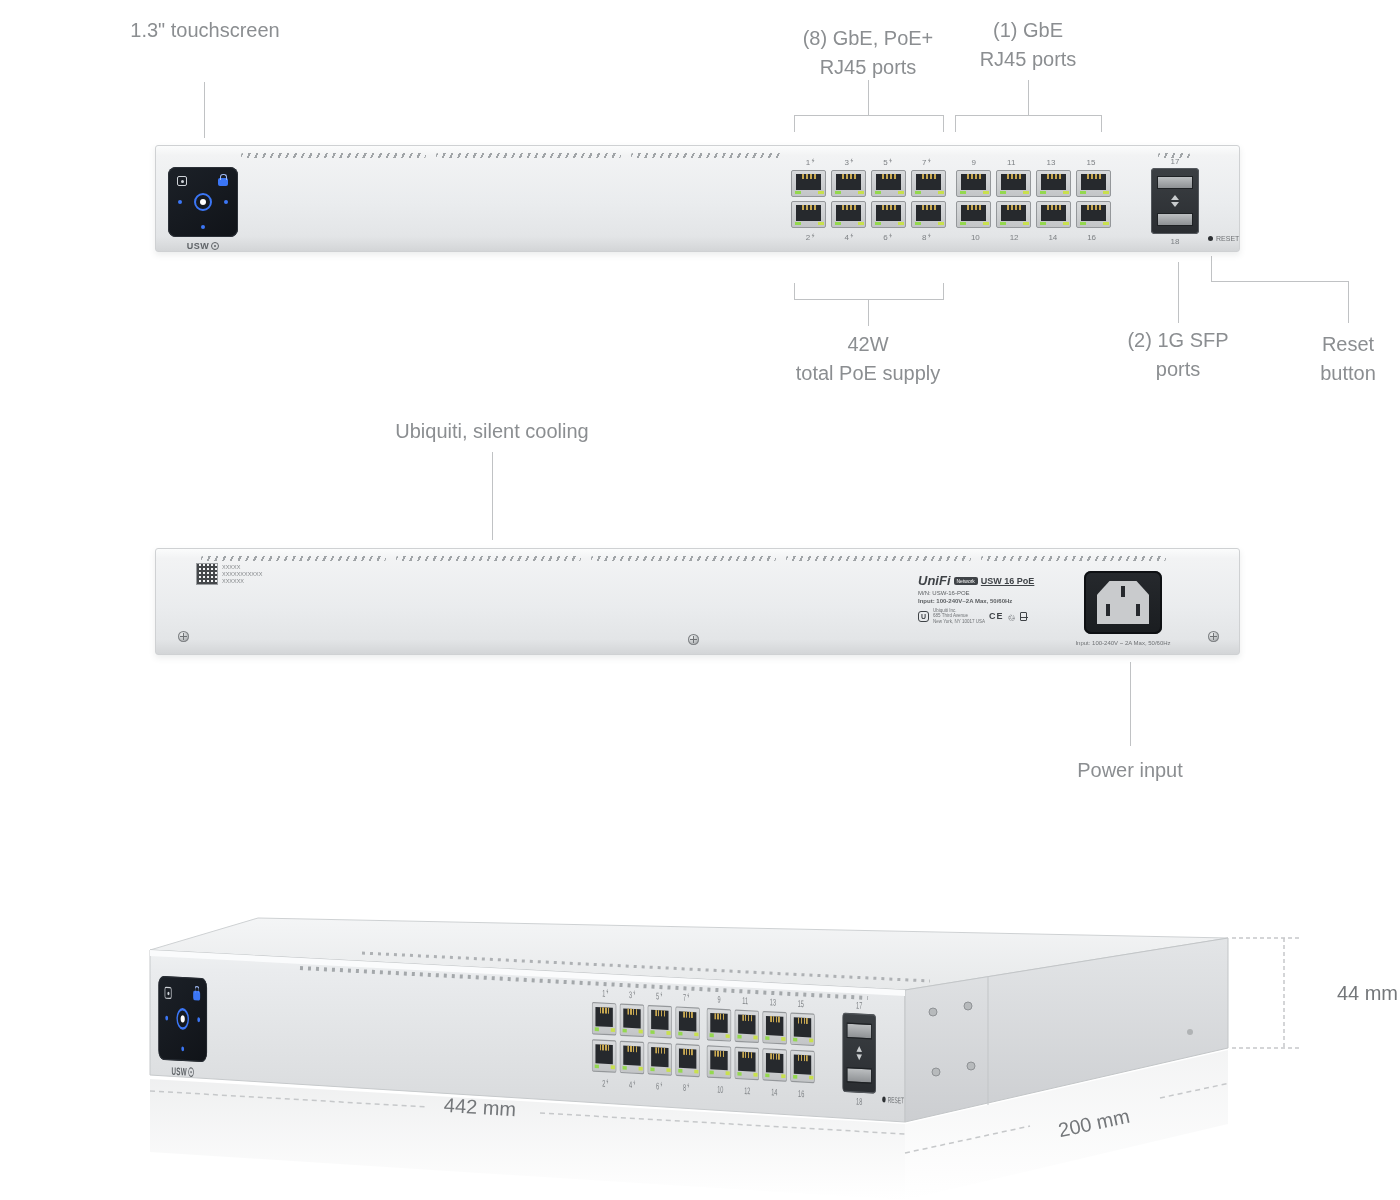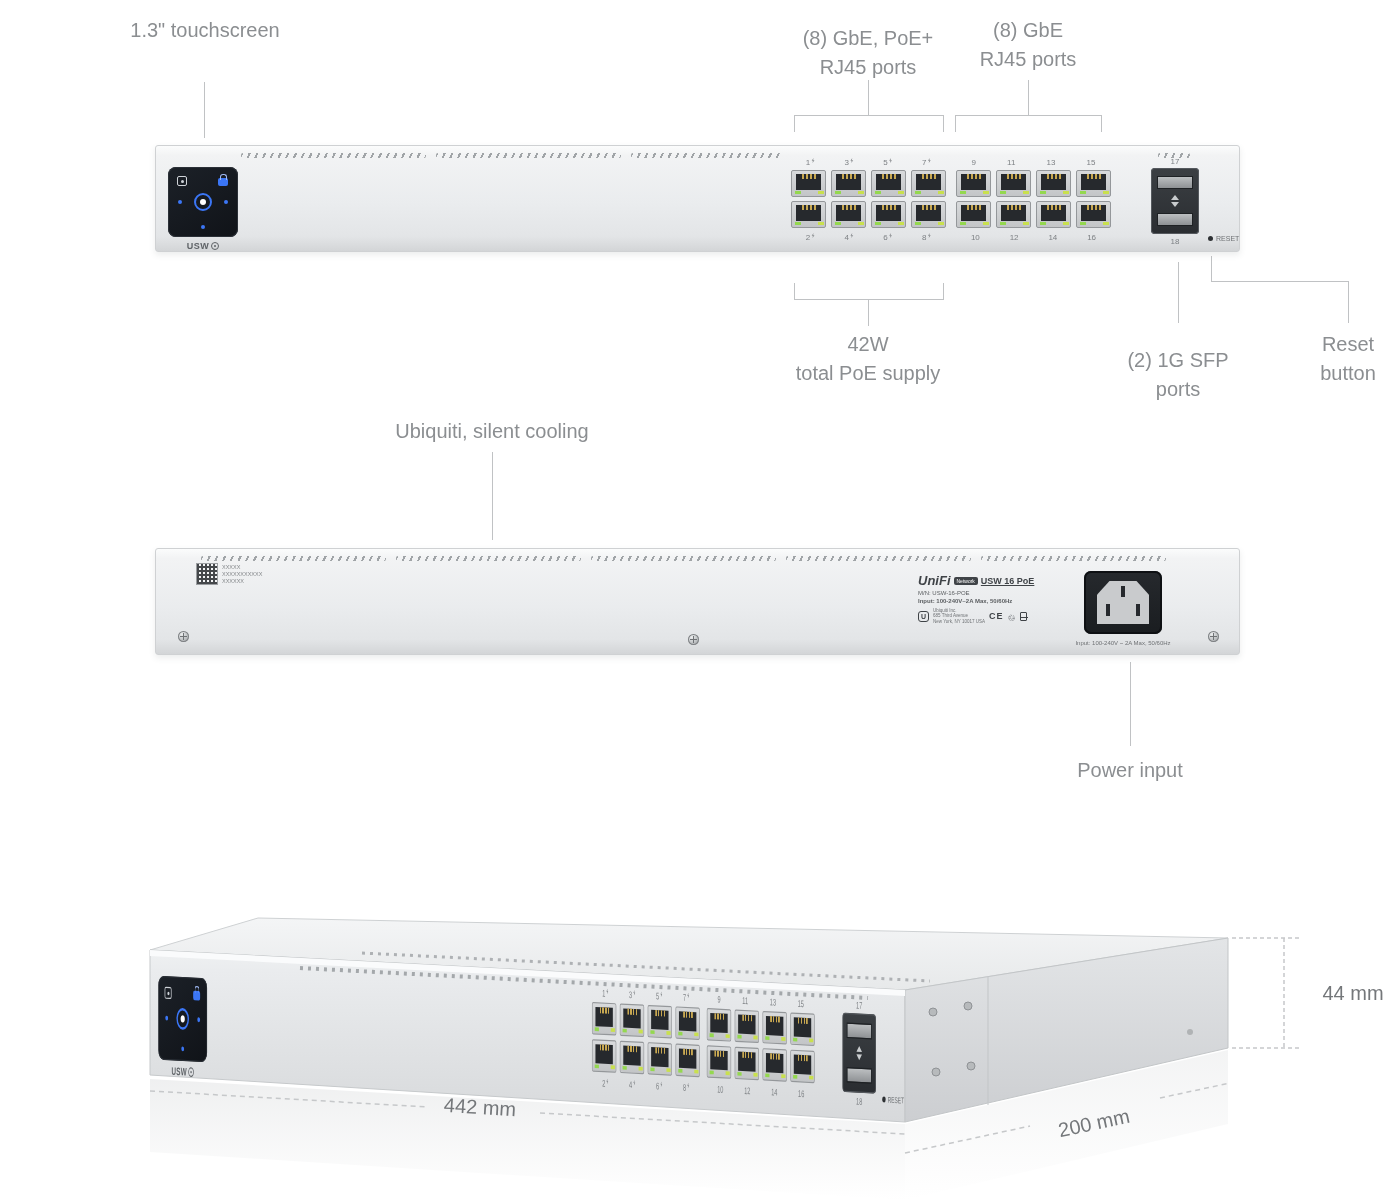--- a/index.html
+++ b/index.html
@@ -120,35 +120,35 @@
 <div class="vline" style="left:204px;top:82px;height:56px"></div>
 
 <div class="callout" style="left:768px;top:24px;width:200px">
   <div>(8) GbE, PoE+</div>
   <div>RJ45 ports</div>
 </div>
 <div class="vline" style="left:868px;top:80px;height:35px"></div>
 <div class="bracket bdown" style="left:794px;top:115px;width:150px;height:17px"></div>
 
 <div class="callout" style="left:928px;top:16px;width:200px">
-  <div>(8) GbE</div>
+  <div>(1) GbE</div>
   <div>RJ45 ports</div>
 </div>
 <div class="vline" style="left:1028px;top:80px;height:35px"></div>
 <div class="bracket bdown" style="left:955px;top:115px;width:147px;height:17px"></div>
 
 <div class="bracket bup" style="left:794px;top:283px;width:150px;height:17px"></div>
 <div class="vline" style="left:868px;top:300px;height:26px"></div>
 <div class="callout" style="left:768px;top:330px;width:200px">
   <div>42W</div>
   <div>total PoE supply</div>
 </div>
 
 <div class="vline" style="left:1178px;top:262px;height:61px"></div>
-<div class="callout" style="left:1078px;top:346px;width:200px">
+<div class="callout" style="left:1078px;top:326px;width:200px">
   <div>(2) 1G SFP</div>
   <div>ports</div>
 </div>
 
 <div class="vline" style="left:1211px;top:256px;height:25px"></div>
 <div class="hline" style="left:1211px;top:281px;width:137px"></div>
 <div class="vline" style="left:1348px;top:281px;height:42px"></div>
 <div class="callout" style="left:1288px;top:330px;width:120px">
   <div>Reset</div>
   <div>button</div>
@@ -484,13 +484,13 @@
 
     <div class="reset" style="left:1052px;top:89px">
       <span class="reset-dot"></span>
       <span>RESET</span>
     </div>
   </div>
 </div>
 
 <div class="dim-label" style="left:400px;top:1096px;width:160px;transform:rotate(3.5deg)">442 mm</div>
 <div class="dim-label" style="left:1014px;top:1112px;width:160px;transform:rotate(-12deg)">200 mm</div>
-<div class="dim-label" style="left:1308px;top:982px;width:90px;text-align:center">44 mm</div>
+<div class="dim-label" style="left:1308px;top:982px;width:90px;text-align:right">44 mm</div>
 
 </body></html>

